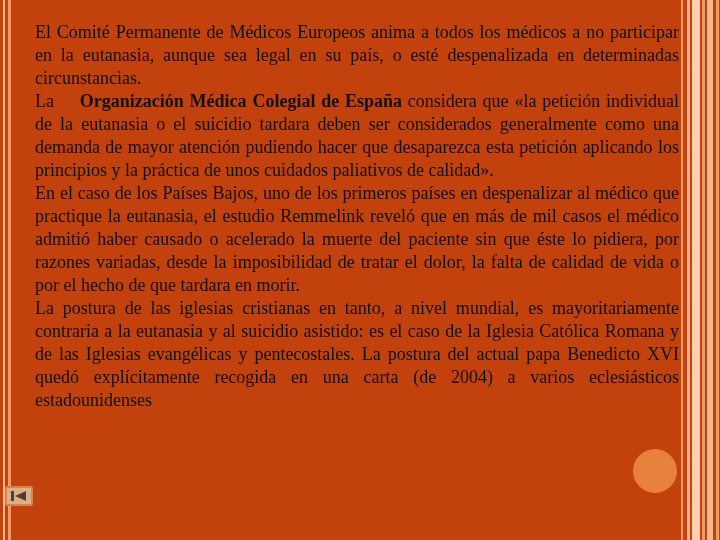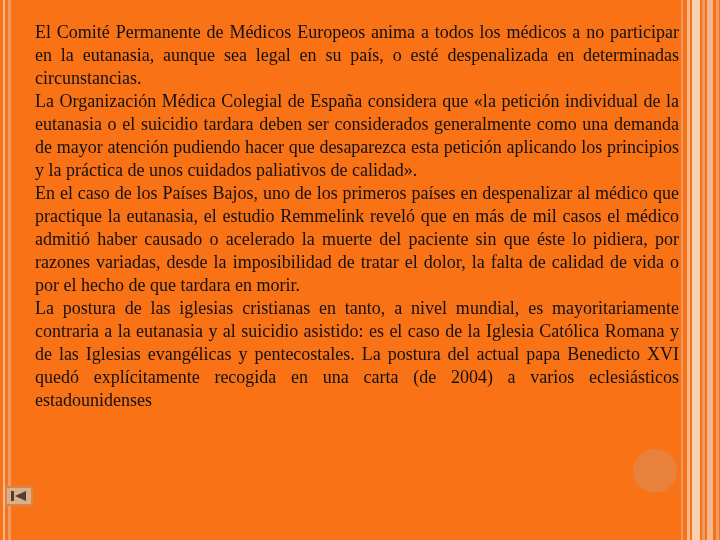--- a/index.html
+++ b/index.html
@@ -11,21 +11,21 @@
   body {
     width: 720px;
     height: 540px;
     position: relative;
     overflow: hidden;
     font-family: "Liberation Serif", "DejaVu Serif", serif;
   }
   .slide {
     position: absolute;
     inset: 0;
-    background: #f97316;
+    background: #c2410c;
   }
   
   .stripe {
     position: absolute;
     top: 0;
     bottom: 0;
   }
   .stripe.l1 { left: 3px;  width: 2px; background: var(--stripe_light, #F6C2A0); }
   .stripe.l2 { left: 8px;  width: 3px; background: var(--stripe_dark,  #EE9D68); }
 
@@ -44,21 +44,22 @@
     width: 644px;
     color: var(--text, #111111);
     font-size: 18px;
     line-height: 23px;
   }
   .para {
     margin: 0;
     text-align: justify;
   }
   .para .bold {
-    font-weight: normal;
+    font-weight: bold;
+    margin-left: 20px;
   }
 
   
   .accent-circle {
     position: absolute;
     left: 633px;
     top: 449px;
     width: 44px;
     height: 44px;
     border-radius: 50%;

